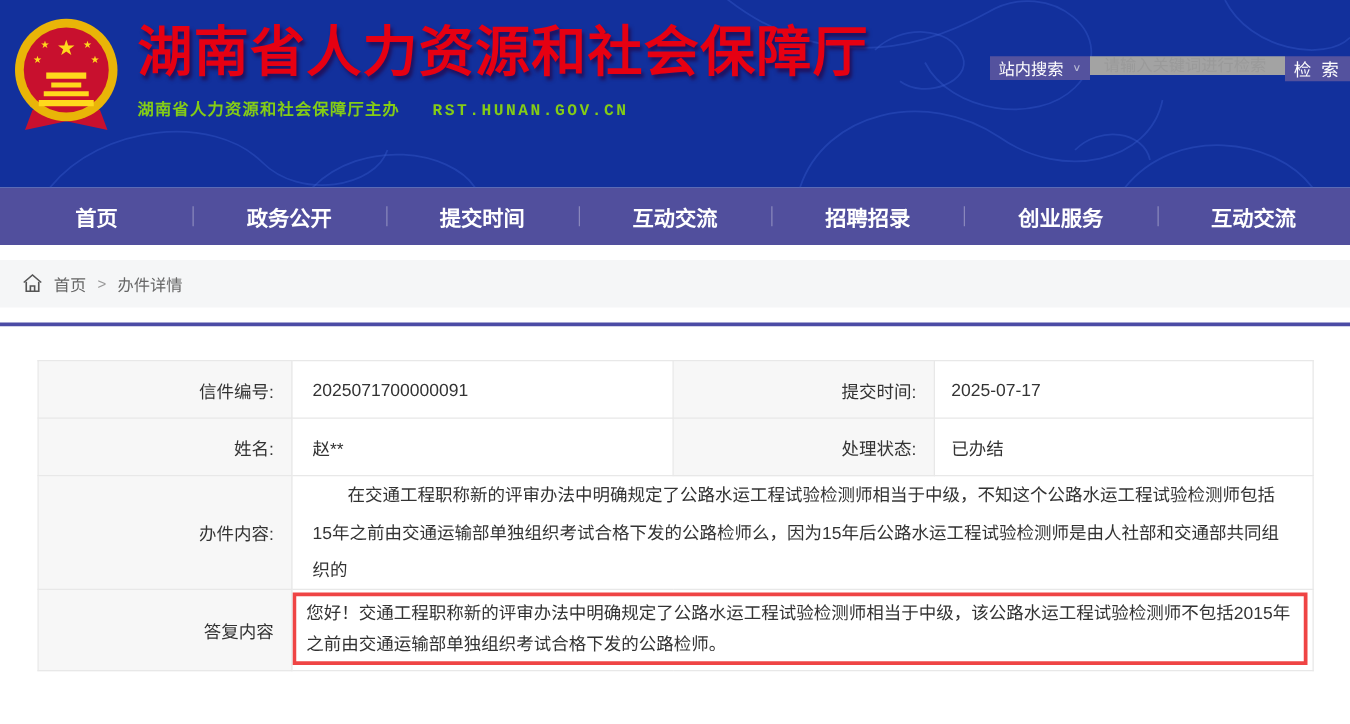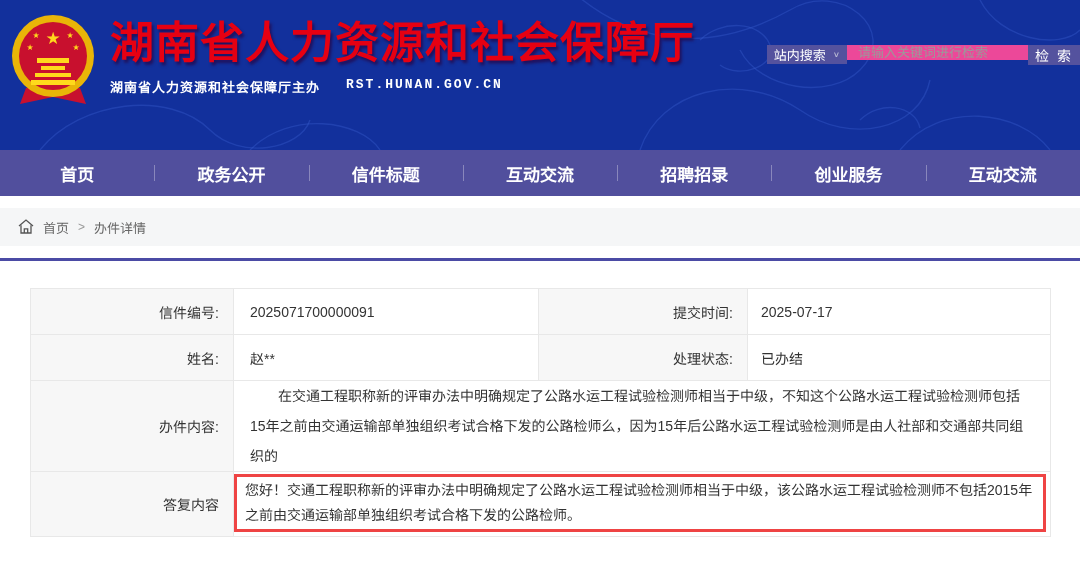--- a/index.html
+++ b/index.html
@@ -7,29 +7,29 @@
     font-family:"Liberation Sans","DejaVu Sans",sans-serif; }
 
   
   .header { position:relative; width:1080px; height:150px; background:#12309c; overflow:hidden; }
   .pattern { position:absolute; inset:0; pointer-events:none; }
   .brand { position:absolute; left:10px; top:12px; display:flex; align-items:flex-start; }
   .emblem { flex:0 0 auto; }
   .brand-text { margin-left:14px; padding-top:6px; }
   .site-title { font-size:44px; font-weight:900; color:#e60012; letter-spacing:1px;
     text-shadow:2px 3px 3px rgba(40,0,60,.65); line-height:1.15; }
-  .site-sub { margin-top:8px; font-size:13px; font-weight:bold; color:#ffffff;
-    letter-spacing:1px; display:flex; gap:26px; }
+  .site-sub { margin-top:8px; font-size:13px; font-weight:bold; color:#84cc16;
+    letter-spacing:1px; display:flex; gap:26px;align-items:flex-end; }
   .site-sub .domain { letter-spacing:2px; font-family:"Liberation Mono","DejaVu Sans Mono",monospace; }
 
   .search-bar { position:absolute; top:45px; right:0; height:31px; display:flex; align-items:flex-start; }
   .search-scope { width:80px; background:#54529e; color:#fff; font-size:13px;
     display:flex; align-items:center; justify-content:center; gap:7px; cursor:pointer; }
   .search-scope .chev { color:#b9bad4; font-size:10px; transform:scaleY(.8); }
-  .search-input { width:181px; border:none; outline:none; background:#ec4899; padding:0 11px;
+  .search-input { width:156px; border:none; outline:none; background:#a3a3a3; padding:0 11px;
     font-size:13px; color:#333; font-family:inherit; }
   .search-input::placeholder { color:#9a9a9a; }
   .search-btn { width:52px; border:none; background:#54529e; color:#fff; font-size:14px;
     cursor:pointer; font-family:inherit; letter-spacing:2px; }
 
   
   .nav { display:flex; width:1080px; height:46px; background:#514f9d; }
   .nav-item { flex:1; position:relative; display:flex; align-items:center; justify-content:center;
     color:#fff; font-size:17px; font-weight:bold; text-decoration:none; cursor:pointer; }
   .nav-item:not(:first-child)::before { content:""; position:absolute; left:0; top:15px; bottom:15px;
@@ -104,21 +104,21 @@
       <span class="chev">∨</span>
     </div>
     <input class="search-input" type="text" placeholder="请输入关键词进行检索" style="">
     <button class="search-btn">检 索</button>
   </div>
 </div>
 
 <div class="nav">
   <a class="nav-item">首页</a>
   <a class="nav-item">政务公开</a>
-  <a class="nav-item">信件标题</a>
+  <a class="nav-item">提交时间</a>
   <a class="nav-item">互动交流</a>
   <a class="nav-item">招聘招录</a>
   <a class="nav-item">创业服务</a>
   <a class="nav-item">互动交流</a>
 </div>
 
 <div class="bc-gap"></div>
 <div class="breadcrumb">
   <span class="home-icon">
     <svg width="16" height="15" viewBox="0 0 16 15" fill="none" stroke="#555" stroke-width="1.3">

